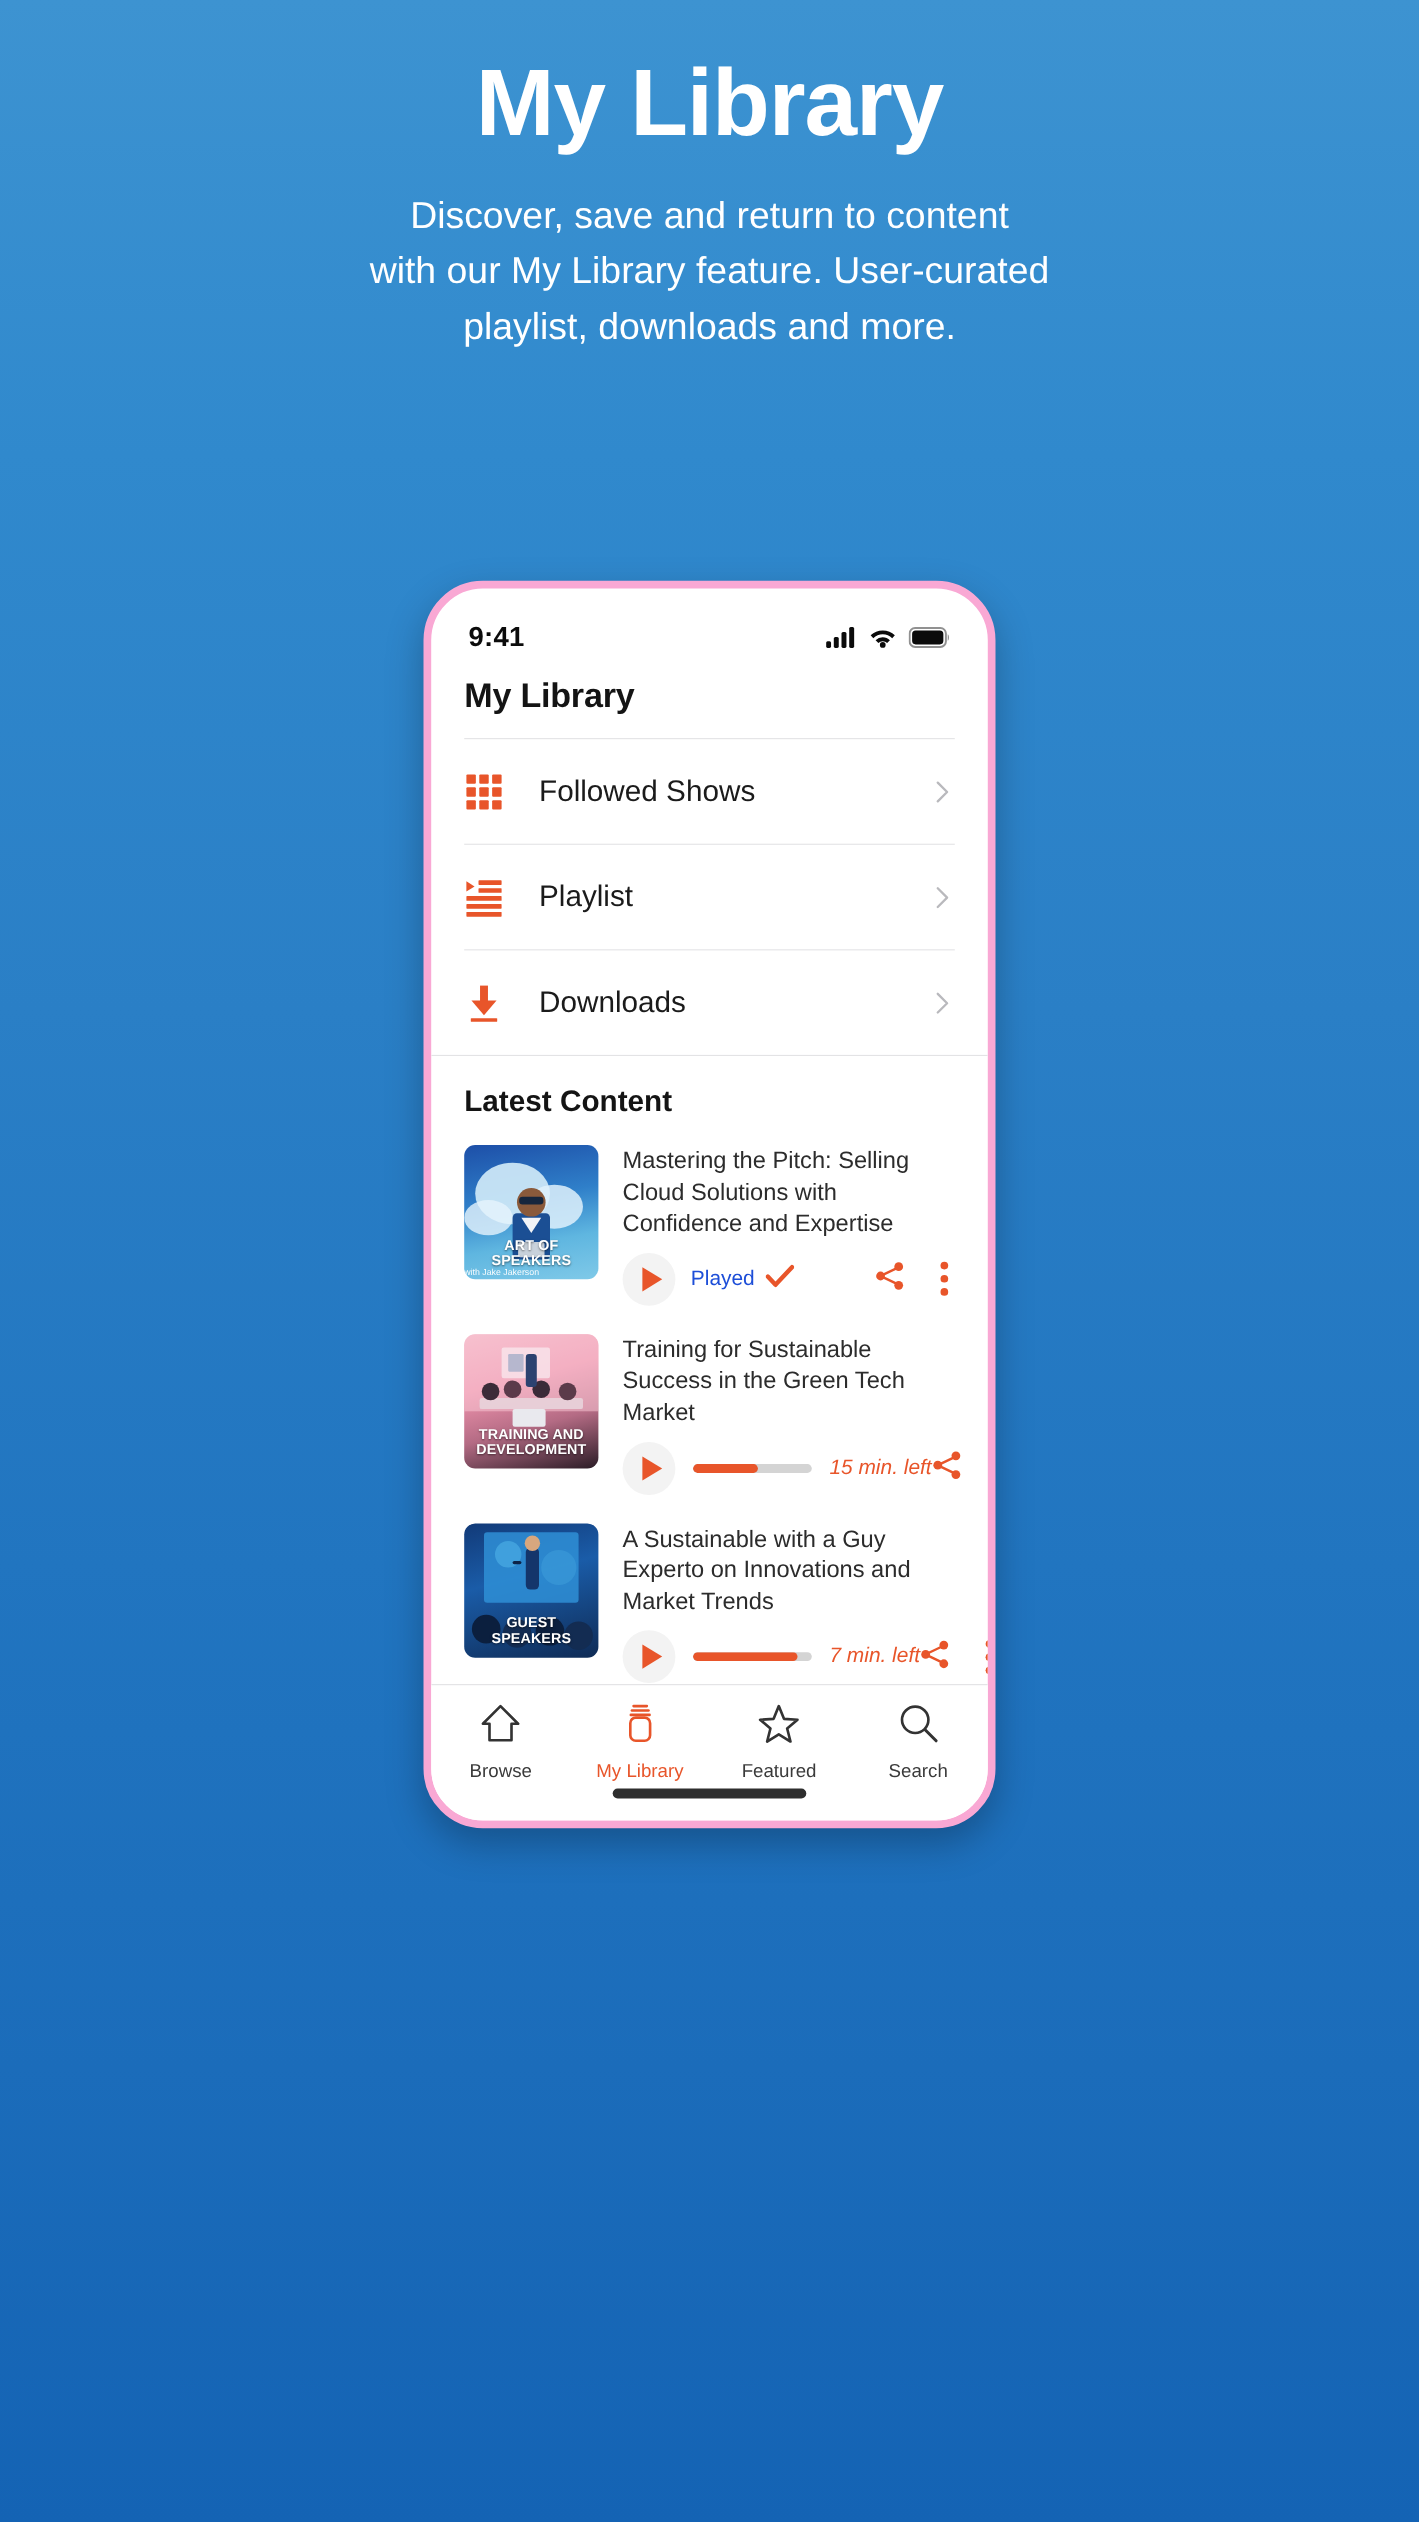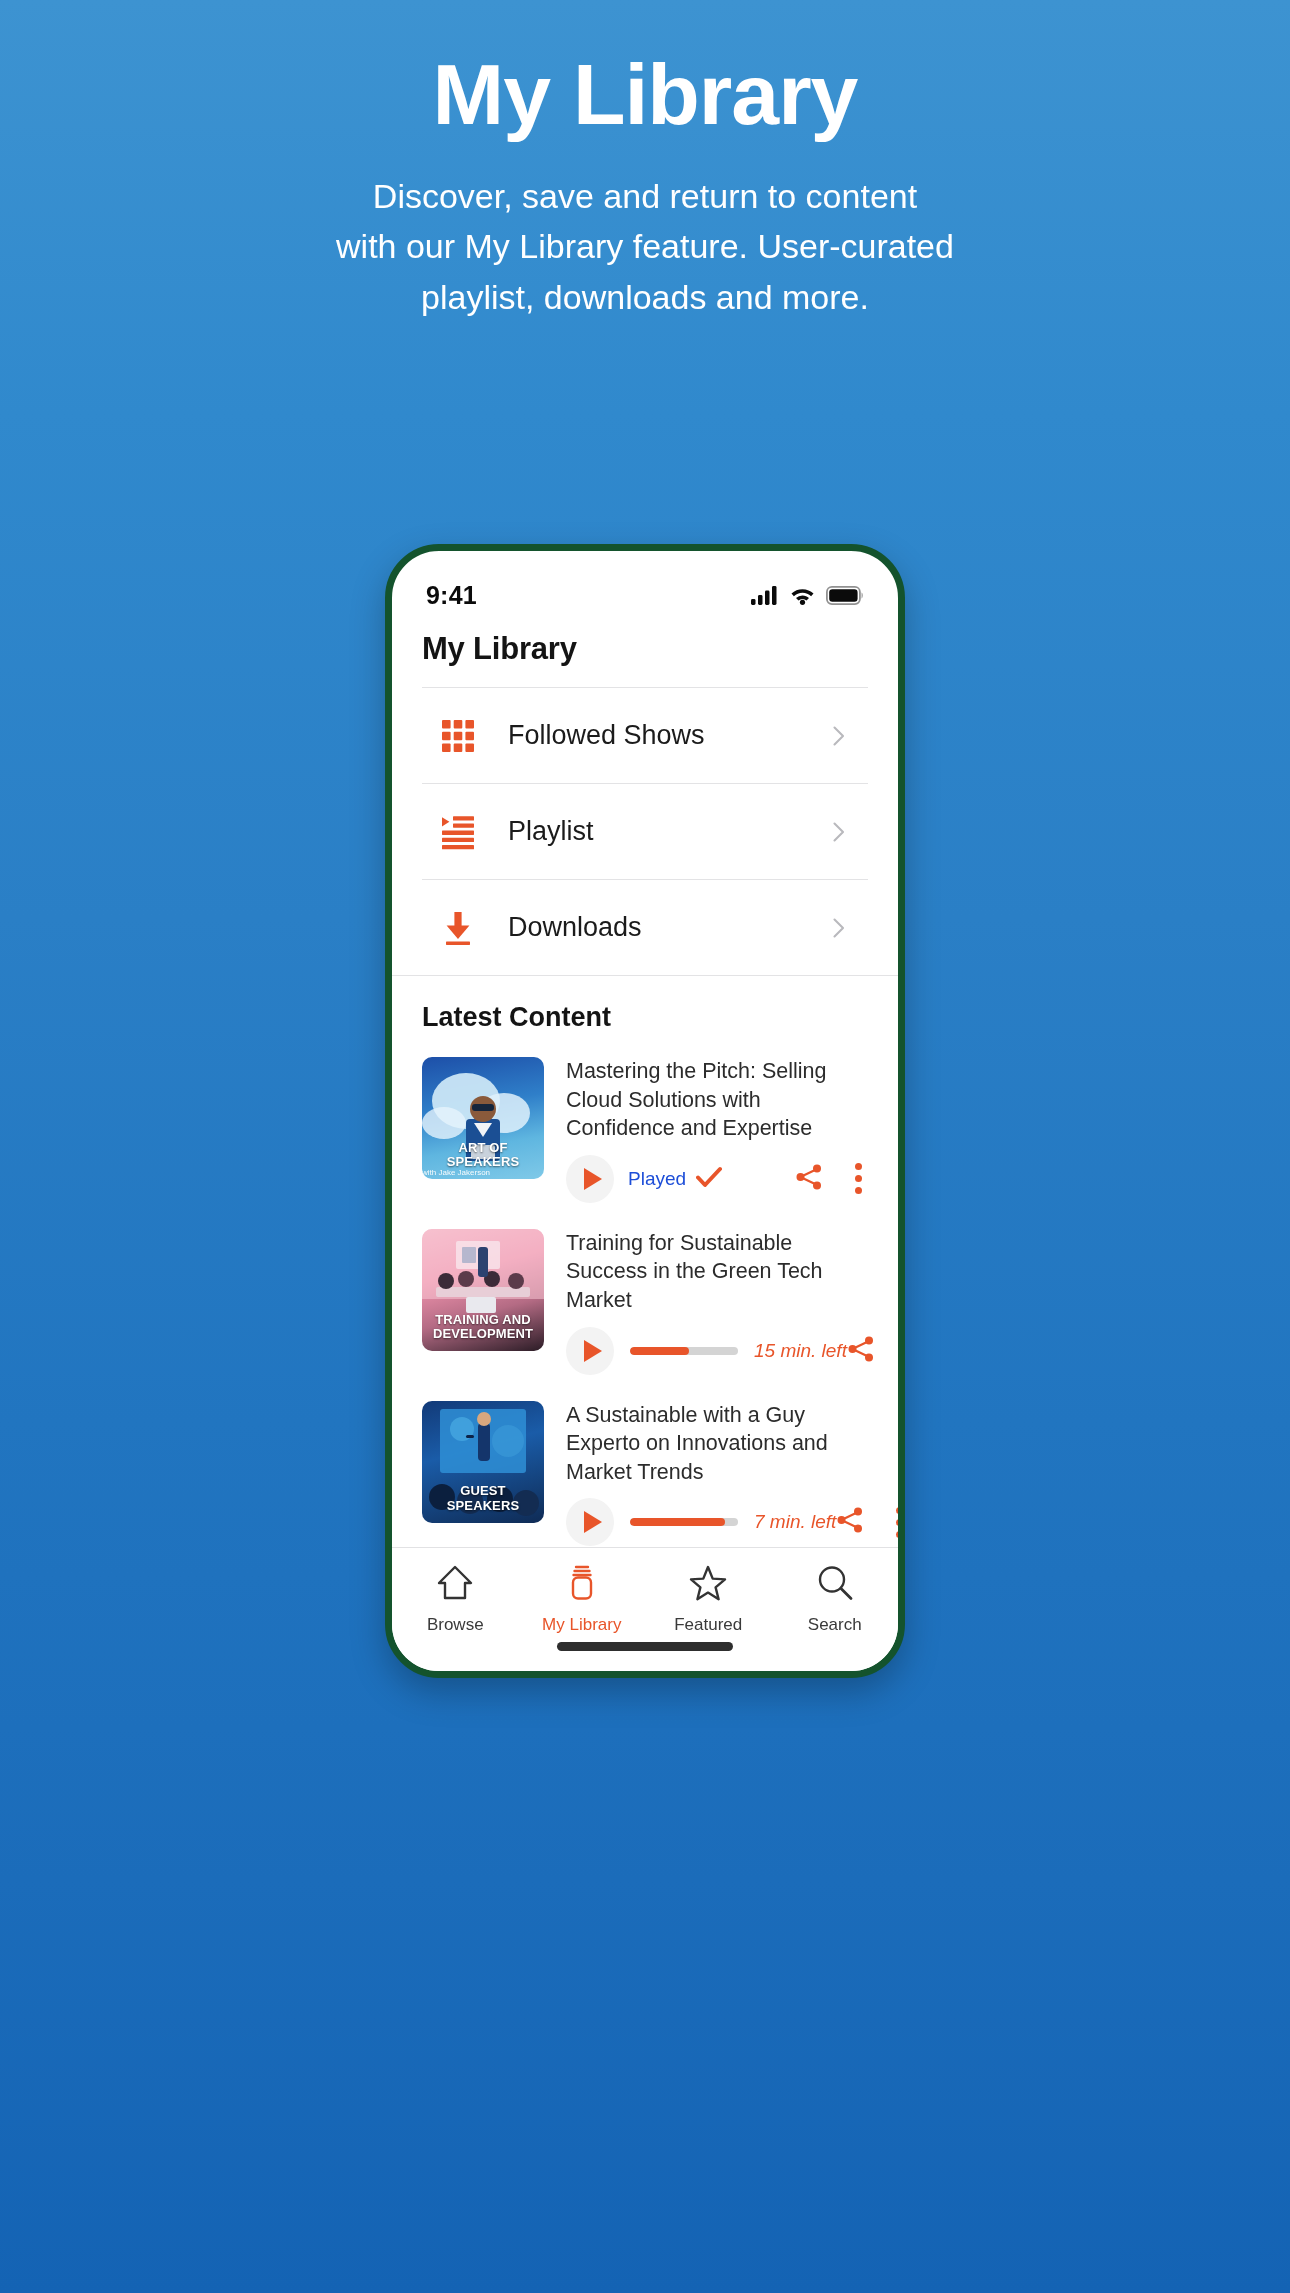--- a/index.html
+++ b/index.html
@@ -48,28 +48,27 @@
     left: 50%;
     transform: translateX(-50%);
     top: 528px;
     width: 520px;
     height: 1134px;
   }
   .phone {
     width: 520px;
     height: 1134px;
     background: #ffffff;
-    border: 7px solid #14532d;
+    border: 7px solid #f9a8d4;
     border-radius: 54px;
     overflow: hidden;
     position: relative;
     box-shadow: 0 14px 34px rgba(0,0,0,0.26);
     display: flex;
     flex-direction: column;
-    margin-top: 16px;
   }
 
   
   .statusbar {
     height: 66px;
     padding: 22px 34px 0 34px;
     display: flex;
     align-items: center;
     justify-content: space-between;
     flex: none;
@@ -104,21 +103,21 @@
     margin: 0 30px;
   }
   .divider.full { margin: 0; }
 
   
   .menu-list { flex: none; }
   .menu-row {
     display: flex;
     align-items: center;
     height: 95px;
-    padding: 0 44px;
+    padding: 0 26px;
     cursor: pointer;
   }
   .menu-icon {
     width: 44px;
     height: 44px;
     display: flex;
     align-items: center;
     justify-content: center;
     flex: none;
   }

